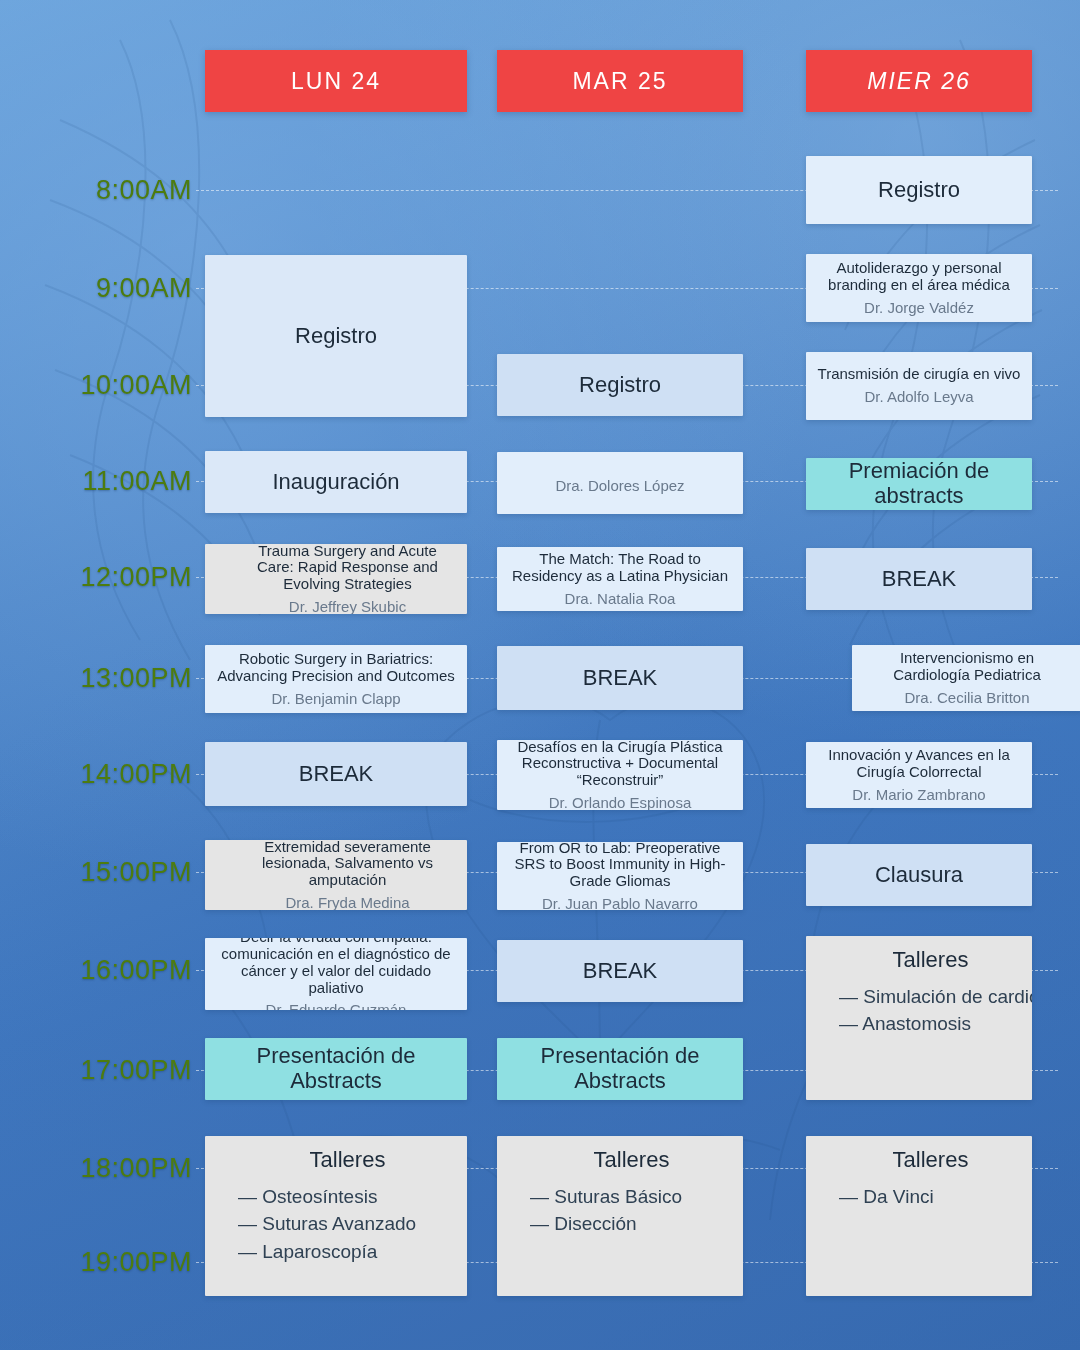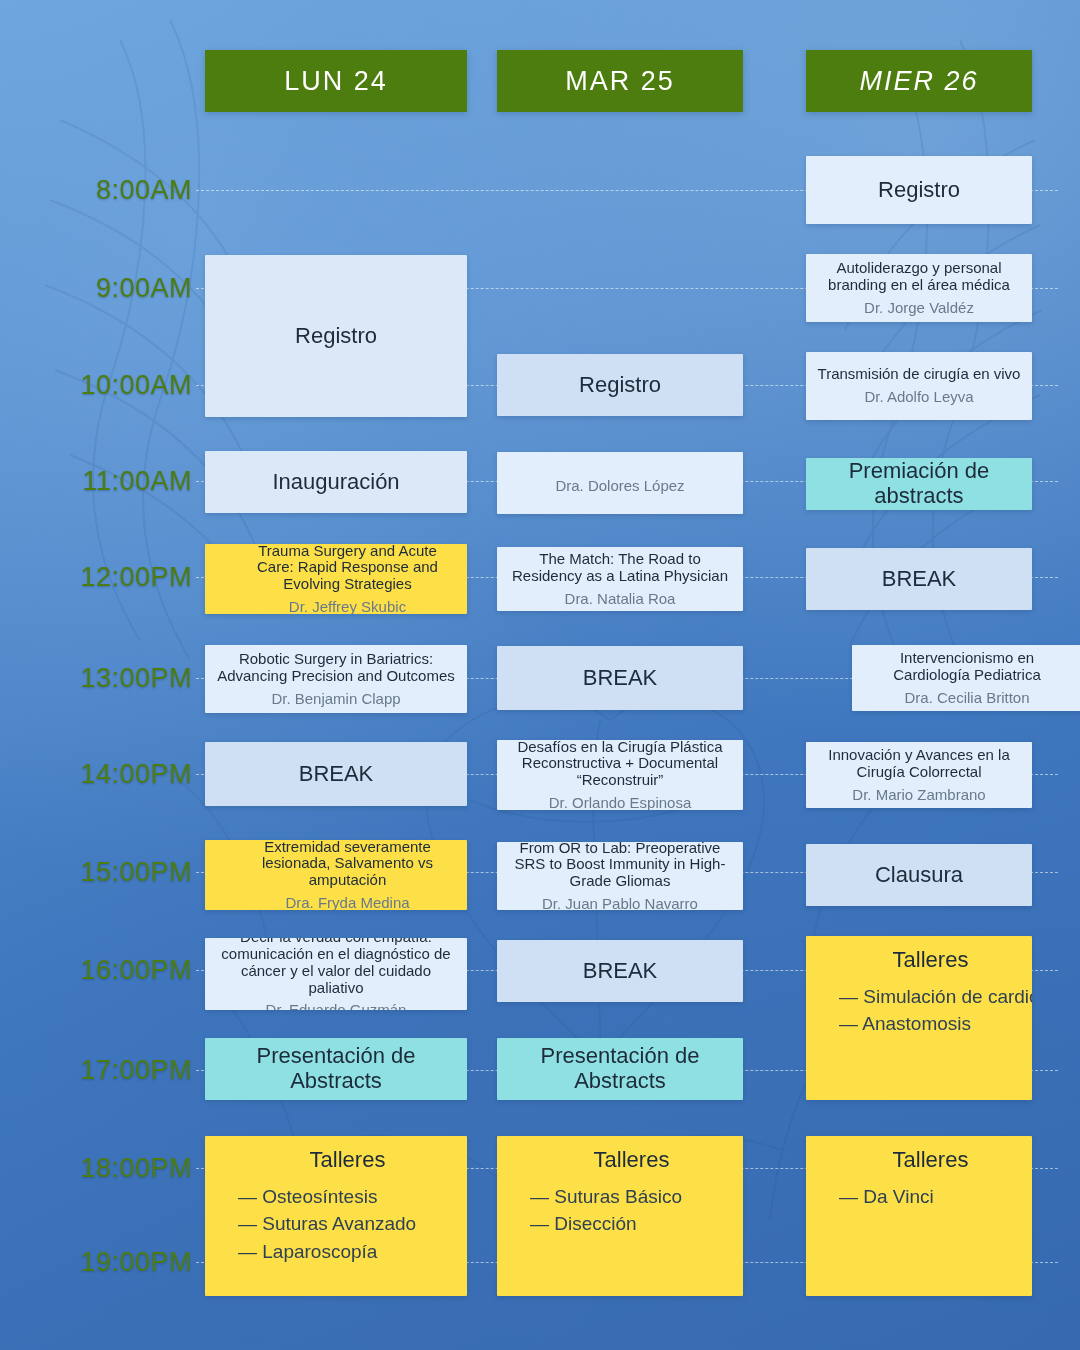--- a/index.html
+++ b/index.html
@@ -35,24 +35,24 @@
   }
   .hour-line{
     position:absolute;
     left:196px;right:22px;
     border-top:1px dashed rgba(255,255,255,.55);
     height:0;
   }
   .day-head{
     position:absolute;
     height:62px;
-    background:#4d7c0f;
+    background:#ef4444;
     display:flex;align-items:center;justify-content:center;
     color:#ffffff;
-    font-size:27px;
+    font-size:23px;
     letter-spacing:2px;
     box-shadow:0 2px 6px rgba(25,60,105,.25);
   }
   .ev{
     position:absolute;
     border-radius:1px;
     box-sizing:border-box;
     padding:6px 10px;
     display:flex;flex-direction:column;
     align-items:center;justify-content:center;
@@ -66,21 +66,21 @@
   .ev.big .t{font-size:22px;}
   .ev.small .t{font-size:15px;}
   .ev.small .sp{font-size:15px;}
   .ev.left{align-items:flex-start;text-align:left;}
   .ev .list{margin-top:10px;font-size:19px;color:#2f4153;line-height:1.45;align-self:flex-start;text-align:left;}
   .ev .list div{white-space:nowrap;}
   .pale{background:#dbe8f8;}
   .pale2{background:#cfe0f4;}
   .ice{background:#e2eefb;}
   .teal{background:#8fe0e2;}
-  .mint{background:#fde047;padding-left:33px;}
+  .mint{background:#e5e5e5;padding-left:33px;}
 </style>
 </head>
 <body>
 
 <svg id="bg-texture" viewBox="0 0 1080 1350" preserveAspectRatio="xMidYMid slice" aria-hidden="true">
   <g stroke="#1d4a80" stroke-width="2" fill="none" opacity="0.75">
     <path d="M120 40 C 160 120, 150 260, 110 380 C 80 470, 90 560, 140 640"></path>
     <path d="M170 20 C 215 110, 205 270, 160 400 C 130 490, 140 575, 190 660"></path>
     <path d="M60 120 C 130 150, 210 200, 250 300"></path>
     <path d="M50 200 C 130 230, 215 285, 255 390"></path>

